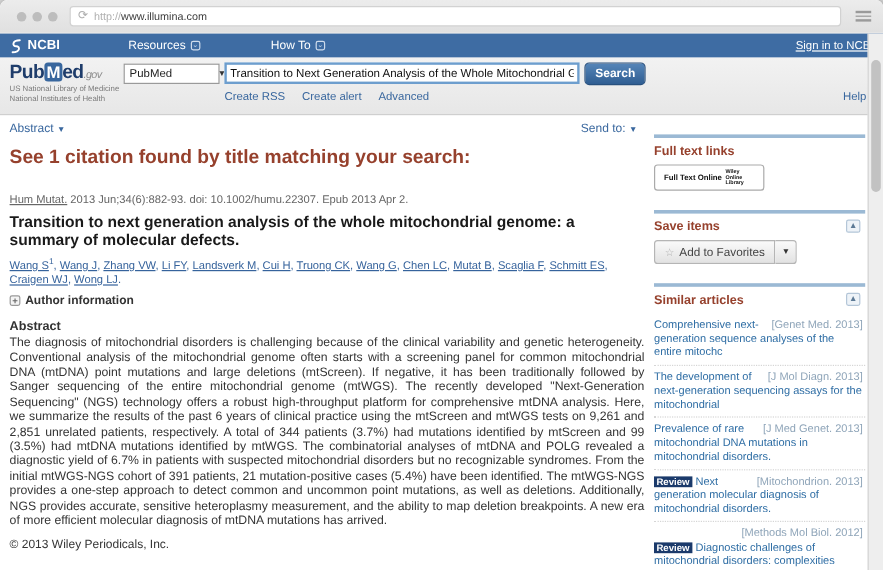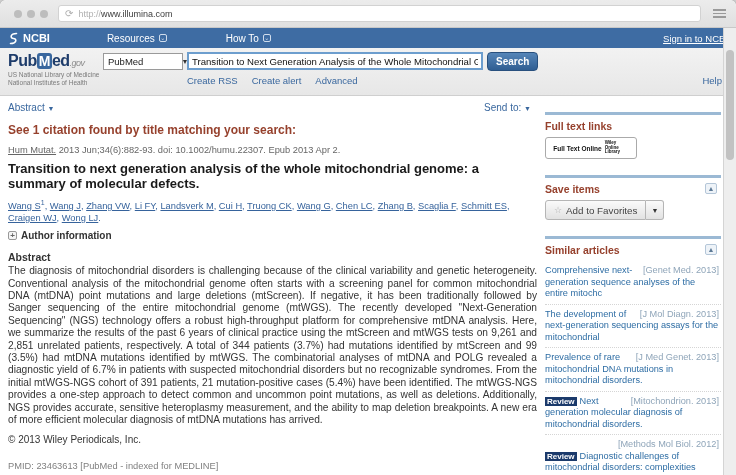--- a/index.html
+++ b/index.html
@@ -44,21 +44,21 @@
   .main { width:545px; padding:6px 8px 0 8px; }
   .sidebar { width:178px; padding-right:2px; }
   .scroll-strip { position:absolute; right:0; top:28px; bottom:0; width:13px; background:#eeeeee; border-left:1px solid #d4d4d4; }
   .scroll-thumb { position:absolute; left:2px; top:22px; width:8px; height:110px; background:#c2c2c2; border-radius:4px; }
 
   .toolbar-row { display:flex; font-size:10px; color:#39679e; margin-bottom:10px; }
   .fmt-link, .sendto-link { cursor:pointer; }
   .car-sm { font-size:7px; }
   .sendto-link { margin-left:auto; margin-right:6px; }
 
-  .found-note { font-size:12px; font-weight:bold; color:#96412d; margin-bottom:8px; }
+  .found-note { font-size:16px; font-weight:bold; color:#96412d; margin-bottom:20px; }
   .cite-line { font-size:9.3px; color:#666; margin-bottom:6px; }
   .cite-line a { color:#666; text-decoration:underline; cursor:pointer; }
   .art-title { font-size:13px; font-weight:bold; color:#1a1a1a; margin-bottom:6px; line-height:15px; }
   .authors { font-size:9.3px; color:#36639c; line-height:12px; margin-bottom:6px; }
   .authors a { color:#36639c; text-decoration:underline; cursor:pointer; }
   .authors sup { font-size:7px; }
   .auth-info { font-size:10px; font-weight:bold; color:#333; margin-bottom:10px; display:flex; align-items:center; gap:4px; cursor:pointer; }
   .plus-box { display:inline-block; width:9px; height:9px; border:1px solid #999; border-radius:2px; color:#666; font-size:8px; line-height:8px; text-align:center; background:#f4f4f4; }
   .abs-head { font-size:10.5px; font-weight:bold; color:#333; margin-bottom:2px; }
   .abs-text { font-size:10.2px; color:#343434; line-height:12.4px; text-align:justify; margin-bottom:8px; }
@@ -154,21 +154,21 @@
       <div class="toolbar-row">
         <span class="fmt-link"><span>Abstract</span> <span class="car-sm">▼</span></span>
         <span class="sendto-link"><span>Send to:</span> <span class="car-sm">▼</span></span>
       </div>
 
       <div class="found-note">See 1 citation found by title matching your search:</div>
       <div class="cite-line">
         <a>Hum Mutat.</a><span> 2013 Jun;34(6):882-93. doi: 10.1002/humu.22307. Epub 2013 Apr 2.</span>
       </div>
       <div class="art-title">Transition to next generation analysis of the whole mitochondrial genome: a summary of molecular defects.</div>
-      <div class="authors" id="authors"><a>Wang S</a><sup>1</sup>, <a>Wang J</a>, <a>Zhang VW</a>, <a>Li FY</a>, <a>Landsverk M</a>, <a>Cui H</a>, <a>Truong CK</a>, <a>Wang G</a>, <a>Chen LC</a>, <a>Zhang B</a>, <a>Scaglia F</a>, <a>Schmitt ES</a>, <a>Craigen WJ</a>, <a>Wong LJ</a>.</div>
+      <div class="authors" id="authors"><a>Wang S</a><sup>1</sup>, <a>Wang J</a>, <a>Zhang VW</a>, <a>Li FY</a>, <a>Landsverk M</a>, <a>Cui H</a>, <a>Truong CK</a>, <a>Wang G</a>, <a>Chen LC</a>, <a>Mutat B</a>, <a>Scaglia F</a>, <a>Schmitt ES</a>, <a>Craigen WJ</a>, <a>Wong LJ</a>.</div>
       <div class="auth-info">
         <span class="plus-box">+</span>
         <span>Author information</span>
       </div>
       <div class="abs-head">Abstract</div>
       <div class="abs-text">The diagnosis of mitochondrial disorders is challenging because of the clinical variability and genetic heterogeneity. Conventional analysis of the mitochondrial genome often starts with a screening panel for common mitochondrial DNA (mtDNA) point mutations and large deletions (mtScreen). If negative, it has been traditionally followed by Sanger sequencing of the entire mitochondrial genome (mtWGS). The recently developed "Next-Generation Sequencing" (NGS) technology offers a robust high-throughput platform for comprehensive mtDNA analysis. Here, we summarize the results of the past 6 years of clinical practice using the mtScreen and mtWGS tests on 9,261 and 2,851 unrelated patients, respectively. A total of 344 patients (3.7%) had mutations identified by mtScreen and 99 (3.5%) had mtDNA mutations identified by mtWGS. The combinatorial analyses of mtDNA and POLG revealed a diagnostic yield of 6.7% in patients with suspected mitochondrial disorders but no recognizable syndromes. From the initial mtWGS-NGS cohort of 391 patients, 21 mutation-positive cases (5.4%) have been identified. The mtWGS-NGS provides a one-step approach to detect common and uncommon point mutations, as well as deletions. Additionally, NGS provides accurate, sensitive heteroplasmy measurement, and the ability to map deletion breakpoints. A new era of more efficient molecular diagnosis of mtDNA mutations has arrived.</div>
       <div class="copyright">© 2013 Wiley Periodicals, Inc.</div>
       <div class="pmid-line">PMID: 23463613 [PubMed - indexed for MEDLINE]</div>
 
     </div>

